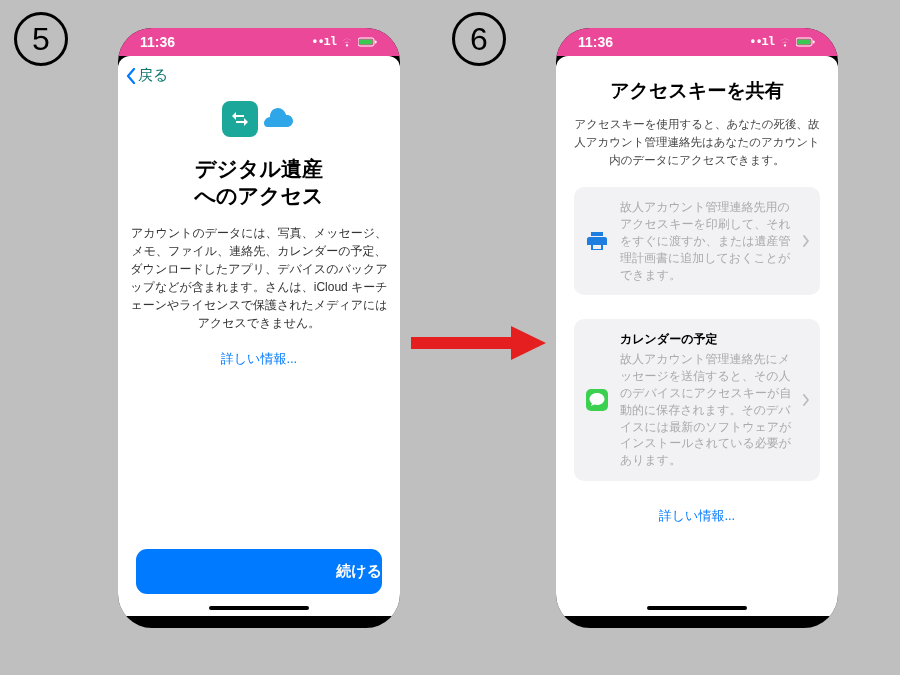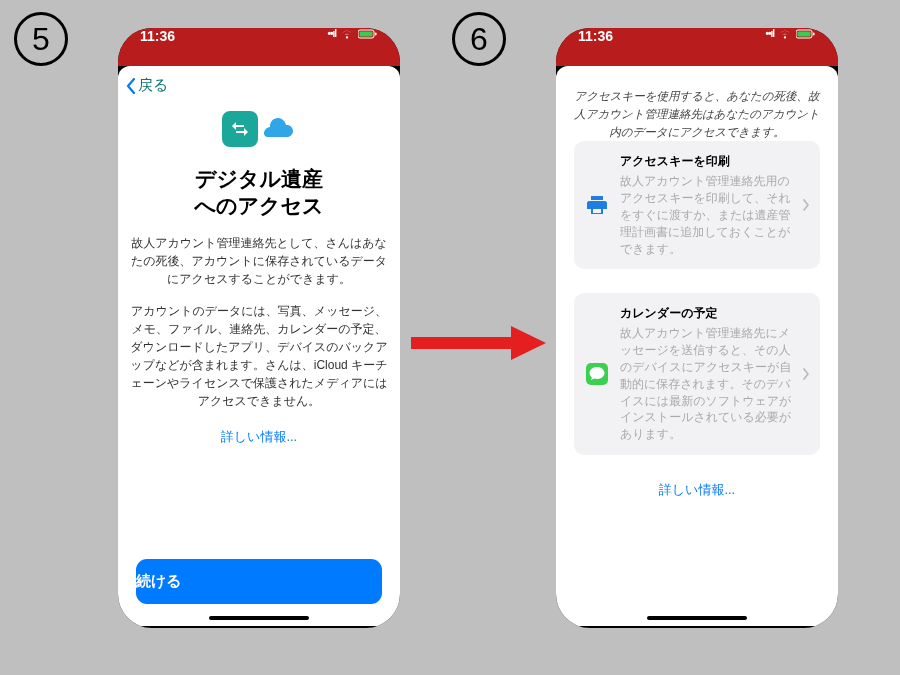--- a/index.html
+++ b/index.html
@@ -32,31 +32,31 @@
       width: 282px;
       height: 600px;
       background: #000;
       border-radius: 34px;
       overflow: hidden;
     }
     .phone1 { top: 28px; left: 118px; }
     .phone2 { top: 28px; left: 556px; }
 
     .status-bar {
-      height: 38px;
-      background: #b91c1c;
-      display: flex;
-      align-items: flex-start;
+      height: 28px;
+      background: #ec4899;
+      display: flex;
+      align-items: center;
       justify-content: space-between;
       padding: 0 22px;
       color: #fff;
       font-size: 14px;
       font-weight: 600;
     }
-    .status-right { display: flex; align-items: center; gap: 4px; font-size: 10px; }
+    .status-right { display: flex; align-items: center; gap: 4px; font-size: 12px; font-family: Liberation Mono, monospace; }
     .status-dots { letter-spacing: -1px; }
 
     .screen {
       background: #fff;
       height: calc(100% - 40px);
       border-top-left-radius: 12px;
       border-top-right-radius: 12px;
       position: relative;
       display: flex;
       flex-direction: column;
@@ -120,21 +120,21 @@
       margin-top: 4px;
     }
 
     .spacer { flex: 1; }
 
     .primary-btn {
       background: #007aff;
       color: #fff;
       font-size: 15px;
       font-weight: 600;
-      text-align: left;
+      text-align: right;
       padding: 13px 0;
       border-radius: 11px;
       margin: 0 10px 22px;
       width: calc(100% - 20px);
     }
 
     .home-indicator {
       position: absolute;
       bottom: 6px;
       left: 50%;
@@ -158,21 +158,21 @@
       font-weight: 700;
       text-align: center;
       color: #000;
       margin-bottom: 12px;
     }
     .desc2 {
       font-size: 11.5px;
       line-height: 1.55;
       text-align: center;
       color: #444;
-      font-style: italic;
+      margin-bottom: 18px;
     }
     .option-card {
       background: #f2f2f4;
       border-radius: 10px;
       padding: 12px 10px;
       width: 100%;
       display: flex;
       align-items: center;
       gap: 10px;
       margin-bottom: 24px;
@@ -253,21 +253,20 @@
         <div class="cloud-icon-wrap">
           <svg width="34" height="24" viewBox="0 0 34 24">
               <path d="M26 20c3.3 0 6-2.7 6-6s-2.7-6-6-6c-.3 0-.6 0-.9.1C24 4 20.8 1 17 1c-4.4 0-8 3.6-8 8 0 .3 0 .6.1.9C5.5 10.3 3 13 3 16.5 3 18.4 4.6 20 6.5 20H26z" fill="#2fa6e8"></path>
             </svg>
         </div>
       </div>
       <div class="title1">
         <div>デジタル遺産</div>
         <div>へのアクセス</div>
       </div>
-      <div class="desc">故人アカウント管理連絡先として、さんはあなたの死後、アカウントに保存されているデータにアクセスすることができます。</div>
       <div class="desc">アカウントのデータには、写真、メッセージ、メモ、ファイル、連絡先、カレンダーの予定、ダウンロードしたアプリ、デバイスのバックアップなどが含まれます。さんは、iCloud キーチェーンやライセンスで保護されたメディアにはアクセスできません。</div>
       <div class="link">詳しい情報...</div>
       <div class="spacer"></div>
       <div class="primary-btn">続ける</div>
     </div>
     <div class="home-indicator"></div>
   </div>
 </div>
 
 <svg class="arrow" viewBox="0 0 135 34">
@@ -285,30 +284,30 @@
         </svg>
       <svg width="20" height="10" viewBox="0 0 20 10">
           <rect x="0" y="1" width="16" height="8" rx="2" fill="none" stroke="#fff" stroke-width="1"></rect>
           <rect x="1.5" y="2.5" width="13" height="5" rx="1" fill="#3ac952"></rect>
           <rect x="17" y="3.5" width="1.5" height="3" rx="0.7" fill="#fff"></rect>
         </svg>
     </span>
   </div>
   <div class="screen">
     <div class="content2">
+      <div class="title2">アクセスキーを共有</div>
       <div class="desc2">アクセスキーを使用すると、あなたの死後、故人アカウント管理連絡先はあなたのアカウント内のデータにアクセスできます。</div>
 
       <div class="option-card">
         <div class="opt-icon">
           <svg width="24" height="24" viewBox="0 0 24 24">
               <path fill="#1e7fe0" d="M6 3h12v4H6V3zm-2 5h16c1 0 2 1 2 2v6h-4v5H6v-5H2v-6c0-1 1-2 2-2zm4 8v4h8v-4H8z"></path>
             </svg>
         </div>
         <div class="opt-text">
-          <div class="opt-title">アクセスキーを印刷</div>
           <div class="opt-desc">故人アカウント管理連絡先用のアクセスキーを印刷して、それをすぐに渡すか、または遺産管理計画書に追加しておくことができます。</div>
         </div>
         <svg class="chevron-right" viewBox="0 0 8 12">
             <path d="M2 1l4 5-4 5" stroke="#bbb" stroke-width="1.8" fill="none" stroke-linecap="round" stroke-linejoin="round"></path>
           </svg>
       </div>
 
       <div class="option-card">
         <div class="opt-icon">
           <svg width="24" height="24" viewBox="0 0 24 24">

